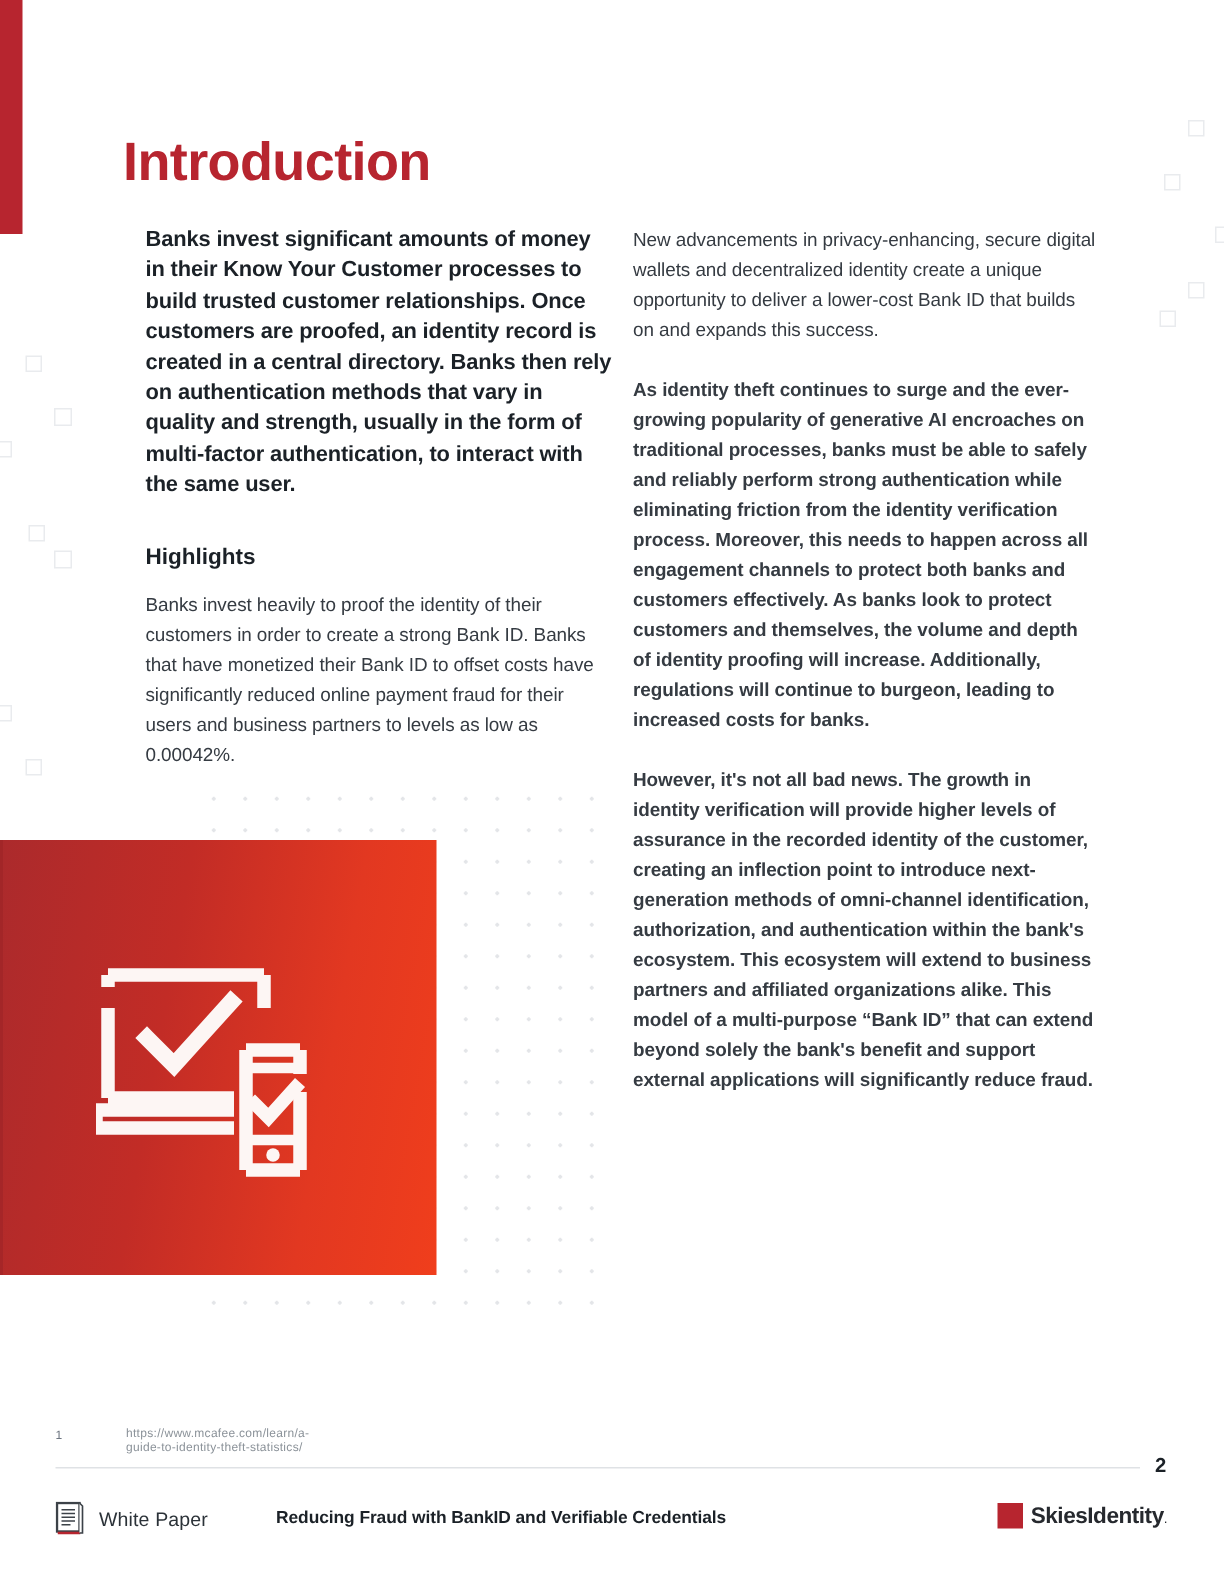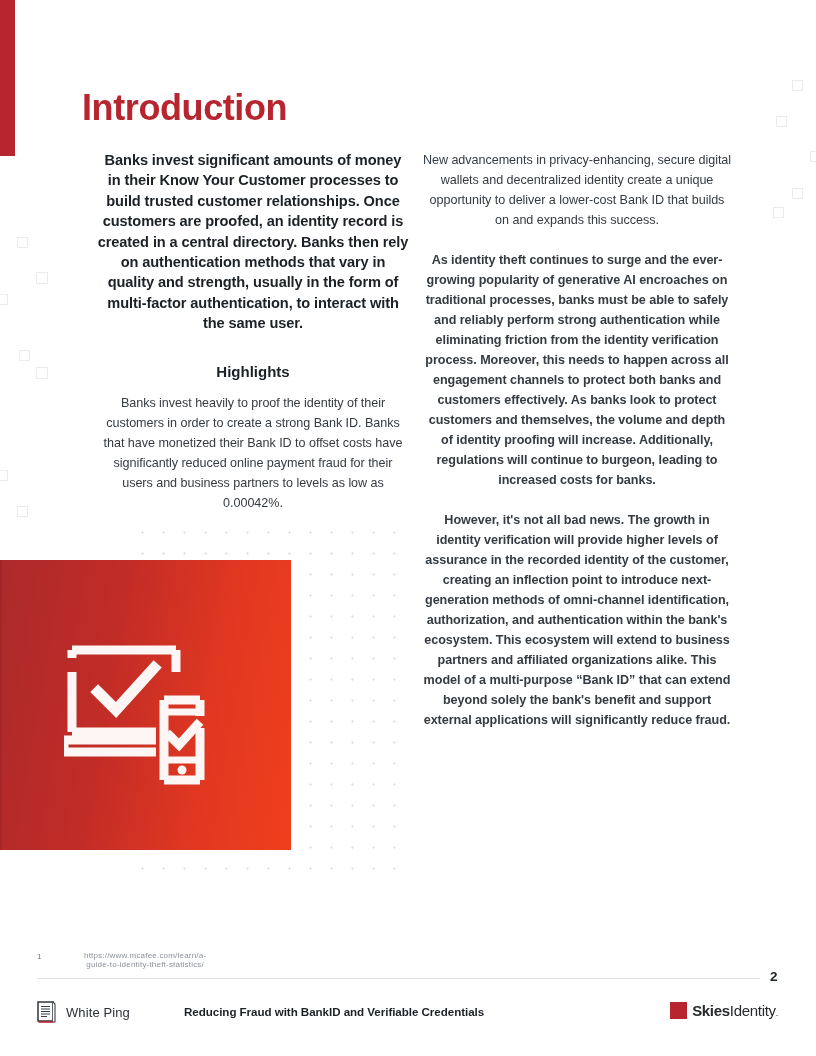--- a/index.html
+++ b/index.html
@@ -16,21 +16,20 @@
     overflow: hidden;
     color: #1b2127;
   }
 
   .page {
     position: absolute;
     inset: 0;
     width: 816px;
     height: 740px;
     background: #ffffff;
-    text-align: center;
   }
 
   
   .deco-square {
     position: absolute;
     border: 1px solid #e9ebee;
     background: transparent;
     pointer-events: none;
   }
 
@@ -226,21 +225,21 @@
     background: #b7252f;
     margin-right: 5px;
   }
   .brand-text {
     font-size: 15px;
     color: #26292e;
     letter-spacing: -0.3px;
     white-space: nowrap;
   }
   .brand-text .bold { font-weight: bold; }
-  .brand-text .light { font-weight: normal; }
+  .brand-text .light { font-weight: bold; }
   .brand-text .tm {
     font-size: 9px;
     vertical-align: baseline;
   }
 </style>
 </head>
 <body>
 
 <div class="page">
 
@@ -317,21 +316,21 @@
 
   <div class="page-number">2</div>
 
   <div class="footer">
     <svg class="footer-doc-icon" width="19" height="23" viewBox="0 0 19 23">
       <rect x="1" y="1" width="15" height="19" fill="#ffffff" stroke="#3c4248" stroke-width="1.6"></rect>
       <path d="M4 5.5 H13 M4 8 H13 M4 10.5 H13 M4 13 H13 M4 15.5 H10" stroke="#3c4248" stroke-width="1.1"></path>
       <path d="M1.5 21 H16.5" stroke="#b7252f" stroke-width="1.6"></path>
       <path d="M16 1 L18 3 V21 H16" fill="#ffffff" stroke="#3c4248" stroke-width="1.1"></path>
     </svg>
-    <span class="footer-label">White Ping</span>
+    <span class="footer-label">White Paper</span>
     <span class="footer-title">Reducing Fraud with BankID and Verifiable Credentials</span>
     <div class="brand">
       <span class="brand-mark"></span>
       <span class="brand-text"><span class="bold">Skies</span><span class="light">Identity</span><span class="tm">.</span></span>
     </div>
   </div>
 
 </div>
 
 </body></html>

